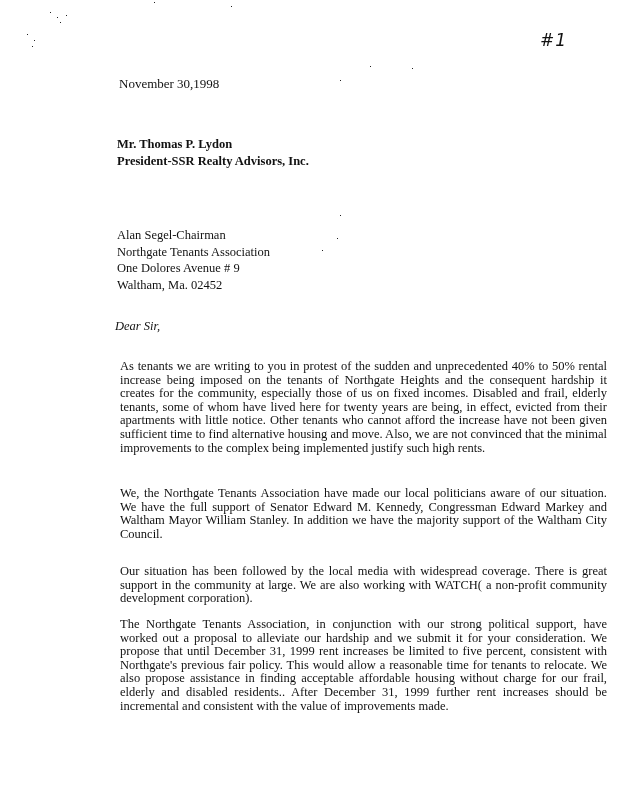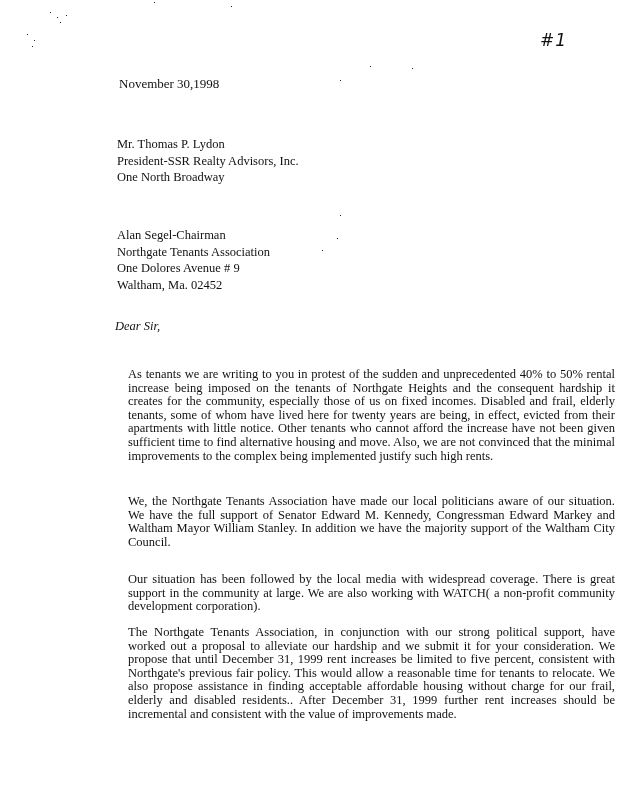--- a/index.html
+++ b/index.html
@@ -8,45 +8,44 @@
     font-family: "Liberation Serif", "DejaVu Serif", serif;
     color: #111111;
   }
   .page-number {
     position: absolute; left: 540px; top: 30px;
     font-family: "DejaVu Sans", sans-serif; font-size: 17px; font-style: italic;
     letter-spacing: 1px;
   }
   .date { position: absolute; left: 119px; top: 76px; font-size: 13px; }
   .address { position: absolute; left: 117px; font-size: 12.5px; line-height: 16.5px; }
-  .recipient { top: 136px; }
+  .recipient { top: 136px; font-weight: bold; }
   .sender { top: 227px; }
   .salutation { position: absolute; left: 115px; top: 319px; font-size: 12.5px; font-style: italic; }
   .para {
     position: absolute; left: 112px; width: 487px;
-    font-size: 12.5px; line-height: 13.6px; text-align: justify; margin: 16px;
+    font-size: 12.5px; line-height: 13.6px; text-align: justify; margin: 8px;
   }
   .p1 { top: 352px; }
   .p2 { top: 479px; }
   .p3 { top: 557px; }
   .p4 { top: 610px; }
   .speck { position: absolute; width: 1px; height: 1px; background: #222; }
 </style>
 </head>
 <body>
 
 <div>
   <div class="page-number">#1</div>
 
   <div class="date">November 30,1998</div>
 
   <div class="address recipient">
     <div>Mr. Thomas P. Lydon</div>
     <div>President-SSR Realty Advisors, Inc.</div>
-    <div>One North Broadway</div>
   </div>
 
   <div class="address sender">
     <div>Alan Segel-Chairman</div>
     <div>Northgate Tenants Association</div>
     <div>One Dolores Avenue  # 9</div>
     <div>Waltham, Ma.    02452</div>
   </div>
 
   <div class="salutation">Dear Sir,</div>

